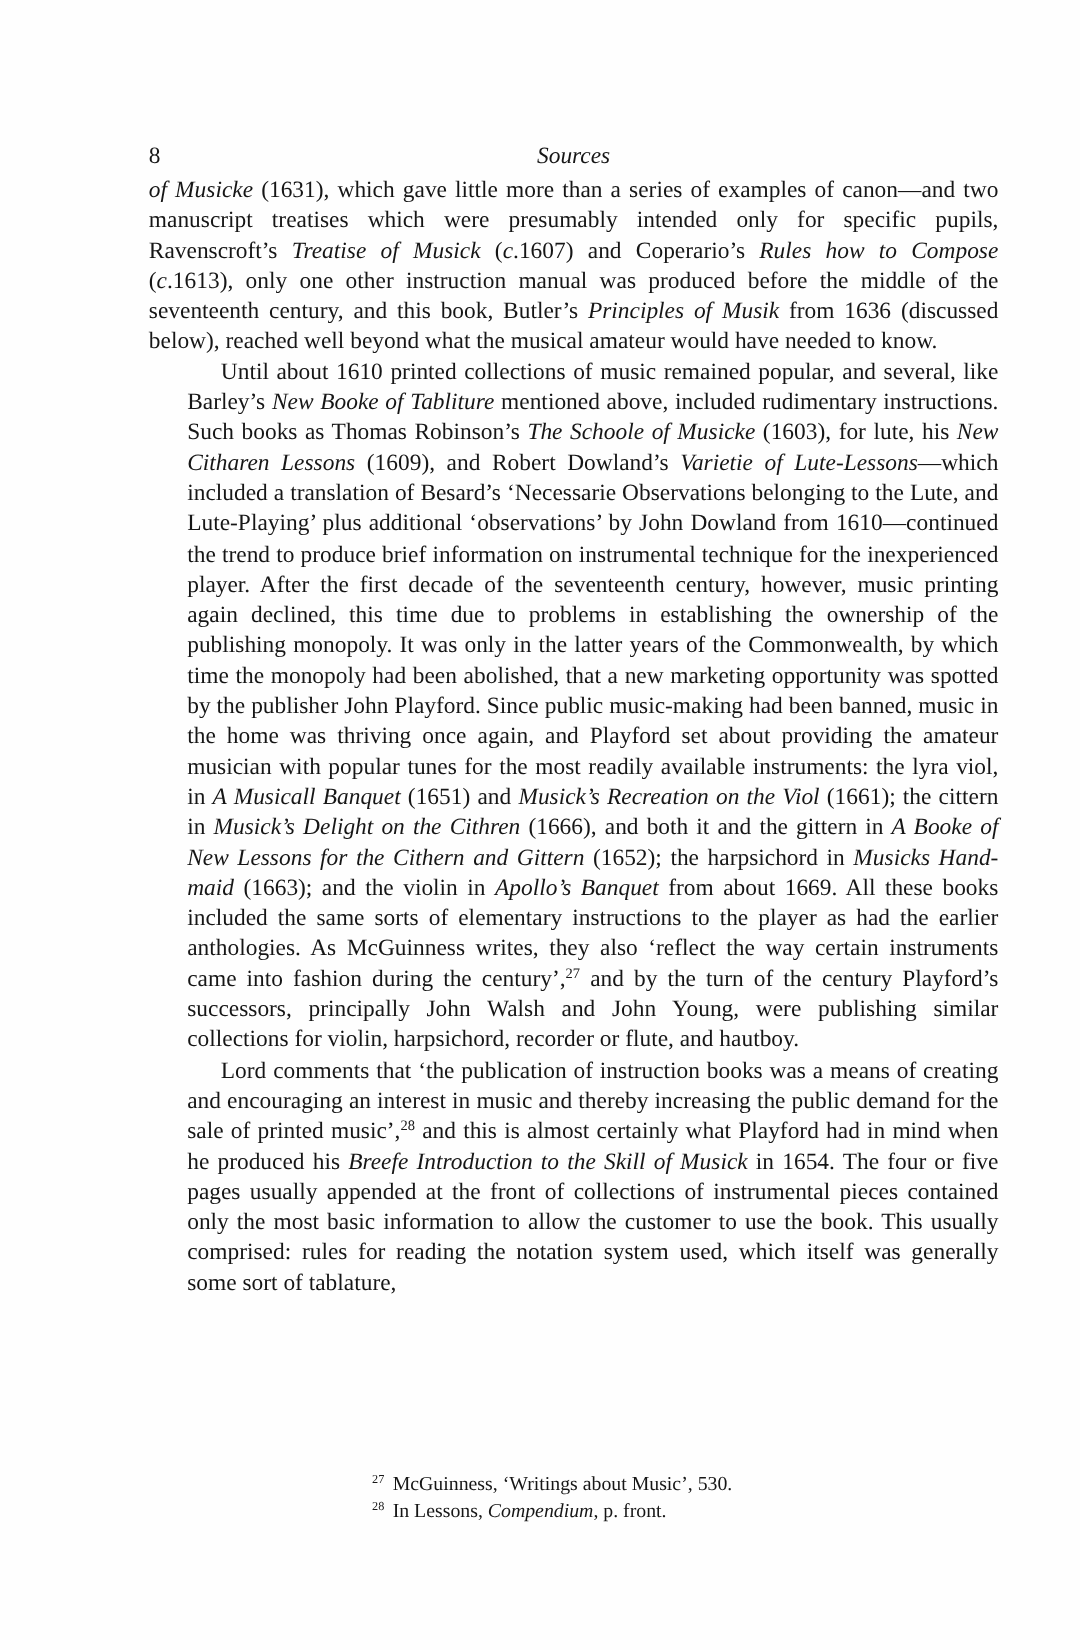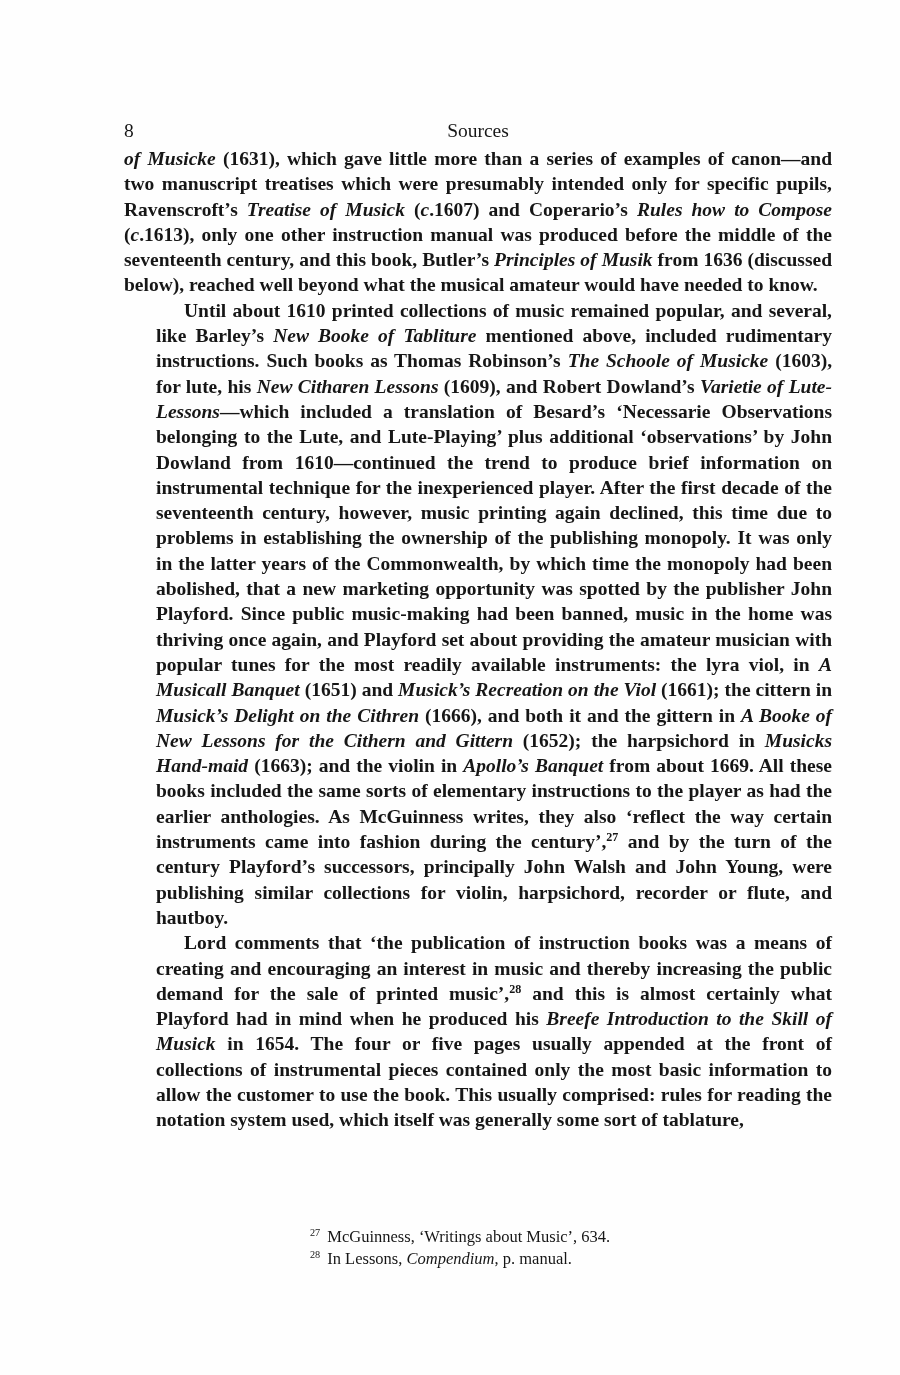--- a/index.html
+++ b/index.html
@@ -26,36 +26,36 @@
     line-height: 26px;
   }
   .page-number {
     position: absolute;
     left: 0;
     top: 0;
   }
   .running-title {
     display: block;
     text-align: center;
+    font-style: italic;
   }
   .body-text {
     position: absolute;
     top: 146px;
     left: 124px;
     width: 708px;
     font-size: 19.5px;
     line-height: 25.3px;
     text-align: justify;
     hyphens: auto;
     -webkit-hyphens: auto;
   }
   .body-text p {
     margin: 0;
     padding: 0;
-    font-weight: bold;
   }
   .body-text p.indent {
     text-indent: 28px;
     margin-left: 32px;
   }
   .body-text em, .footnotes em {
     font-style: italic;
   }
   sup {
     font-size: 0.62em;
@@ -87,16 +87,16 @@
   <div class="page-header">
     <span class="page-number">8</span>
     <span class="running-title">Sources</span>
   </div>
   <div class="body-text" id="body-text">
       <p><em>of Musicke</em><span> (1631), which gave little more than a series of examples of canon—and two manuscript treatises which were presumably intended only for specific pupils, Ravenscroft’s </span><em>Treatise of Musick</em><span> (</span><em>c</em><span>.1607) and Coperario’s </span><em>Rules how to Compose</em><span> (</span><em>c</em><span>.1613), only one other instruction manual was produced before the middle of the seventeenth century, and this book, Butler’s </span><em>Principles of Musik</em><span> from 1636 (discussed below), reached well beyond what the musical amateur would have needed to know.</span></p>
       <p class="indent"><span>Until about 1610 printed collections of music remained popular, and several, like Barley’s </span><em>New Booke of Tabliture</em><span> mentioned above, included rudimentary instructions. Such books as Thomas Robinson’s </span><em>The Schoole of Musicke</em><span> (1603), for lute, his </span><em>New Citharen Lessons</em><span> (1609), and Robert Dowland’s </span><em>Varietie of Lute-Lessons</em><span>—which included a translation of Besard’s ‘Necessarie Observations belonging to the Lute, and Lute-Playing’ plus additional ‘observations’ by John Dowland from 1610—continued the trend to produce brief information on instrumental technique for the inexperienced player. After the first decade of the seventeenth century, however, music printing again declined, this time due to problems in establishing the ownership of the publishing monopoly. It was only in the latter years of the Commonwealth, by which time the monopoly had been abolished, that a new marketing opportunity was spotted by the publisher John Playford. Since public music-making had been banned, music in the home was thriving once again, and Playford set about providing the amateur musician with popular tunes for the most readily available instruments: the lyra viol, in </span><em>A Musicall Banquet</em><span> (1651) and </span><em>Musick’s Recreation on the Viol</em><span> (1661); the cittern in </span><em>Musick’s Delight on the Cithren</em><span> (1666), and both it and the gittern in </span><em>A Booke of New Lessons for the Cithern and Gittern</em><span> (1652); the harpsichord in </span><em>Musicks Hand-maid</em><span> (1663); and the violin in </span><em>Apollo’s Banquet</em><span> from about 1669. All these books included the same sorts of elementary instructions to the player as had the earlier anthologies. As McGuinness writes, they also ‘reflect the way certain instruments came into fashion during the century’,</span><sup>27</sup><span> and by the turn of the century Playford’s successors, principally John Walsh and John Young, were publishing similar collections for violin, harpsichord, recorder or flute, and hautboy.</span></p>
       <p class="indent"><span>Lord comments that ‘the publication of instruction books was a means of creating and encouraging an interest in music and thereby increasing the public demand for the sale of printed music’,</span><sup>28</sup><span> and this is almost certainly what Playford had in mind when he produced his </span><em>Breefe Introduction to the Skill of Musick</em><span> in 1654. The four or five pages usually appended at the front of collections of instrumental pieces contained only the most basic information to allow the customer to use the book. This usually comprised: rules for reading the notation system used, which itself was generally some sort of tablature,</span></p>
     </div>
   <div class="footnotes" id="footnotes">
-      <div class="footnote"><sup class="fn-marker">27</sup><span>McGuinness, ‘Writings about Music’, 634.</span></div>
-      <div class="footnote"><sup class="fn-marker">28</sup><span>In Lessons, </span><em>Compendium</em><span>, p. manual.</span></div>
+      <div class="footnote"><sup class="fn-marker">27</sup><span>McGuinness, ‘Writings about Music’, 530.</span></div>
+      <div class="footnote"><sup class="fn-marker">28</sup><span>In Lessons, </span><em>Compendium</em><span>, p. front.</span></div>
     </div>
 </div>
 
 </body></html>

